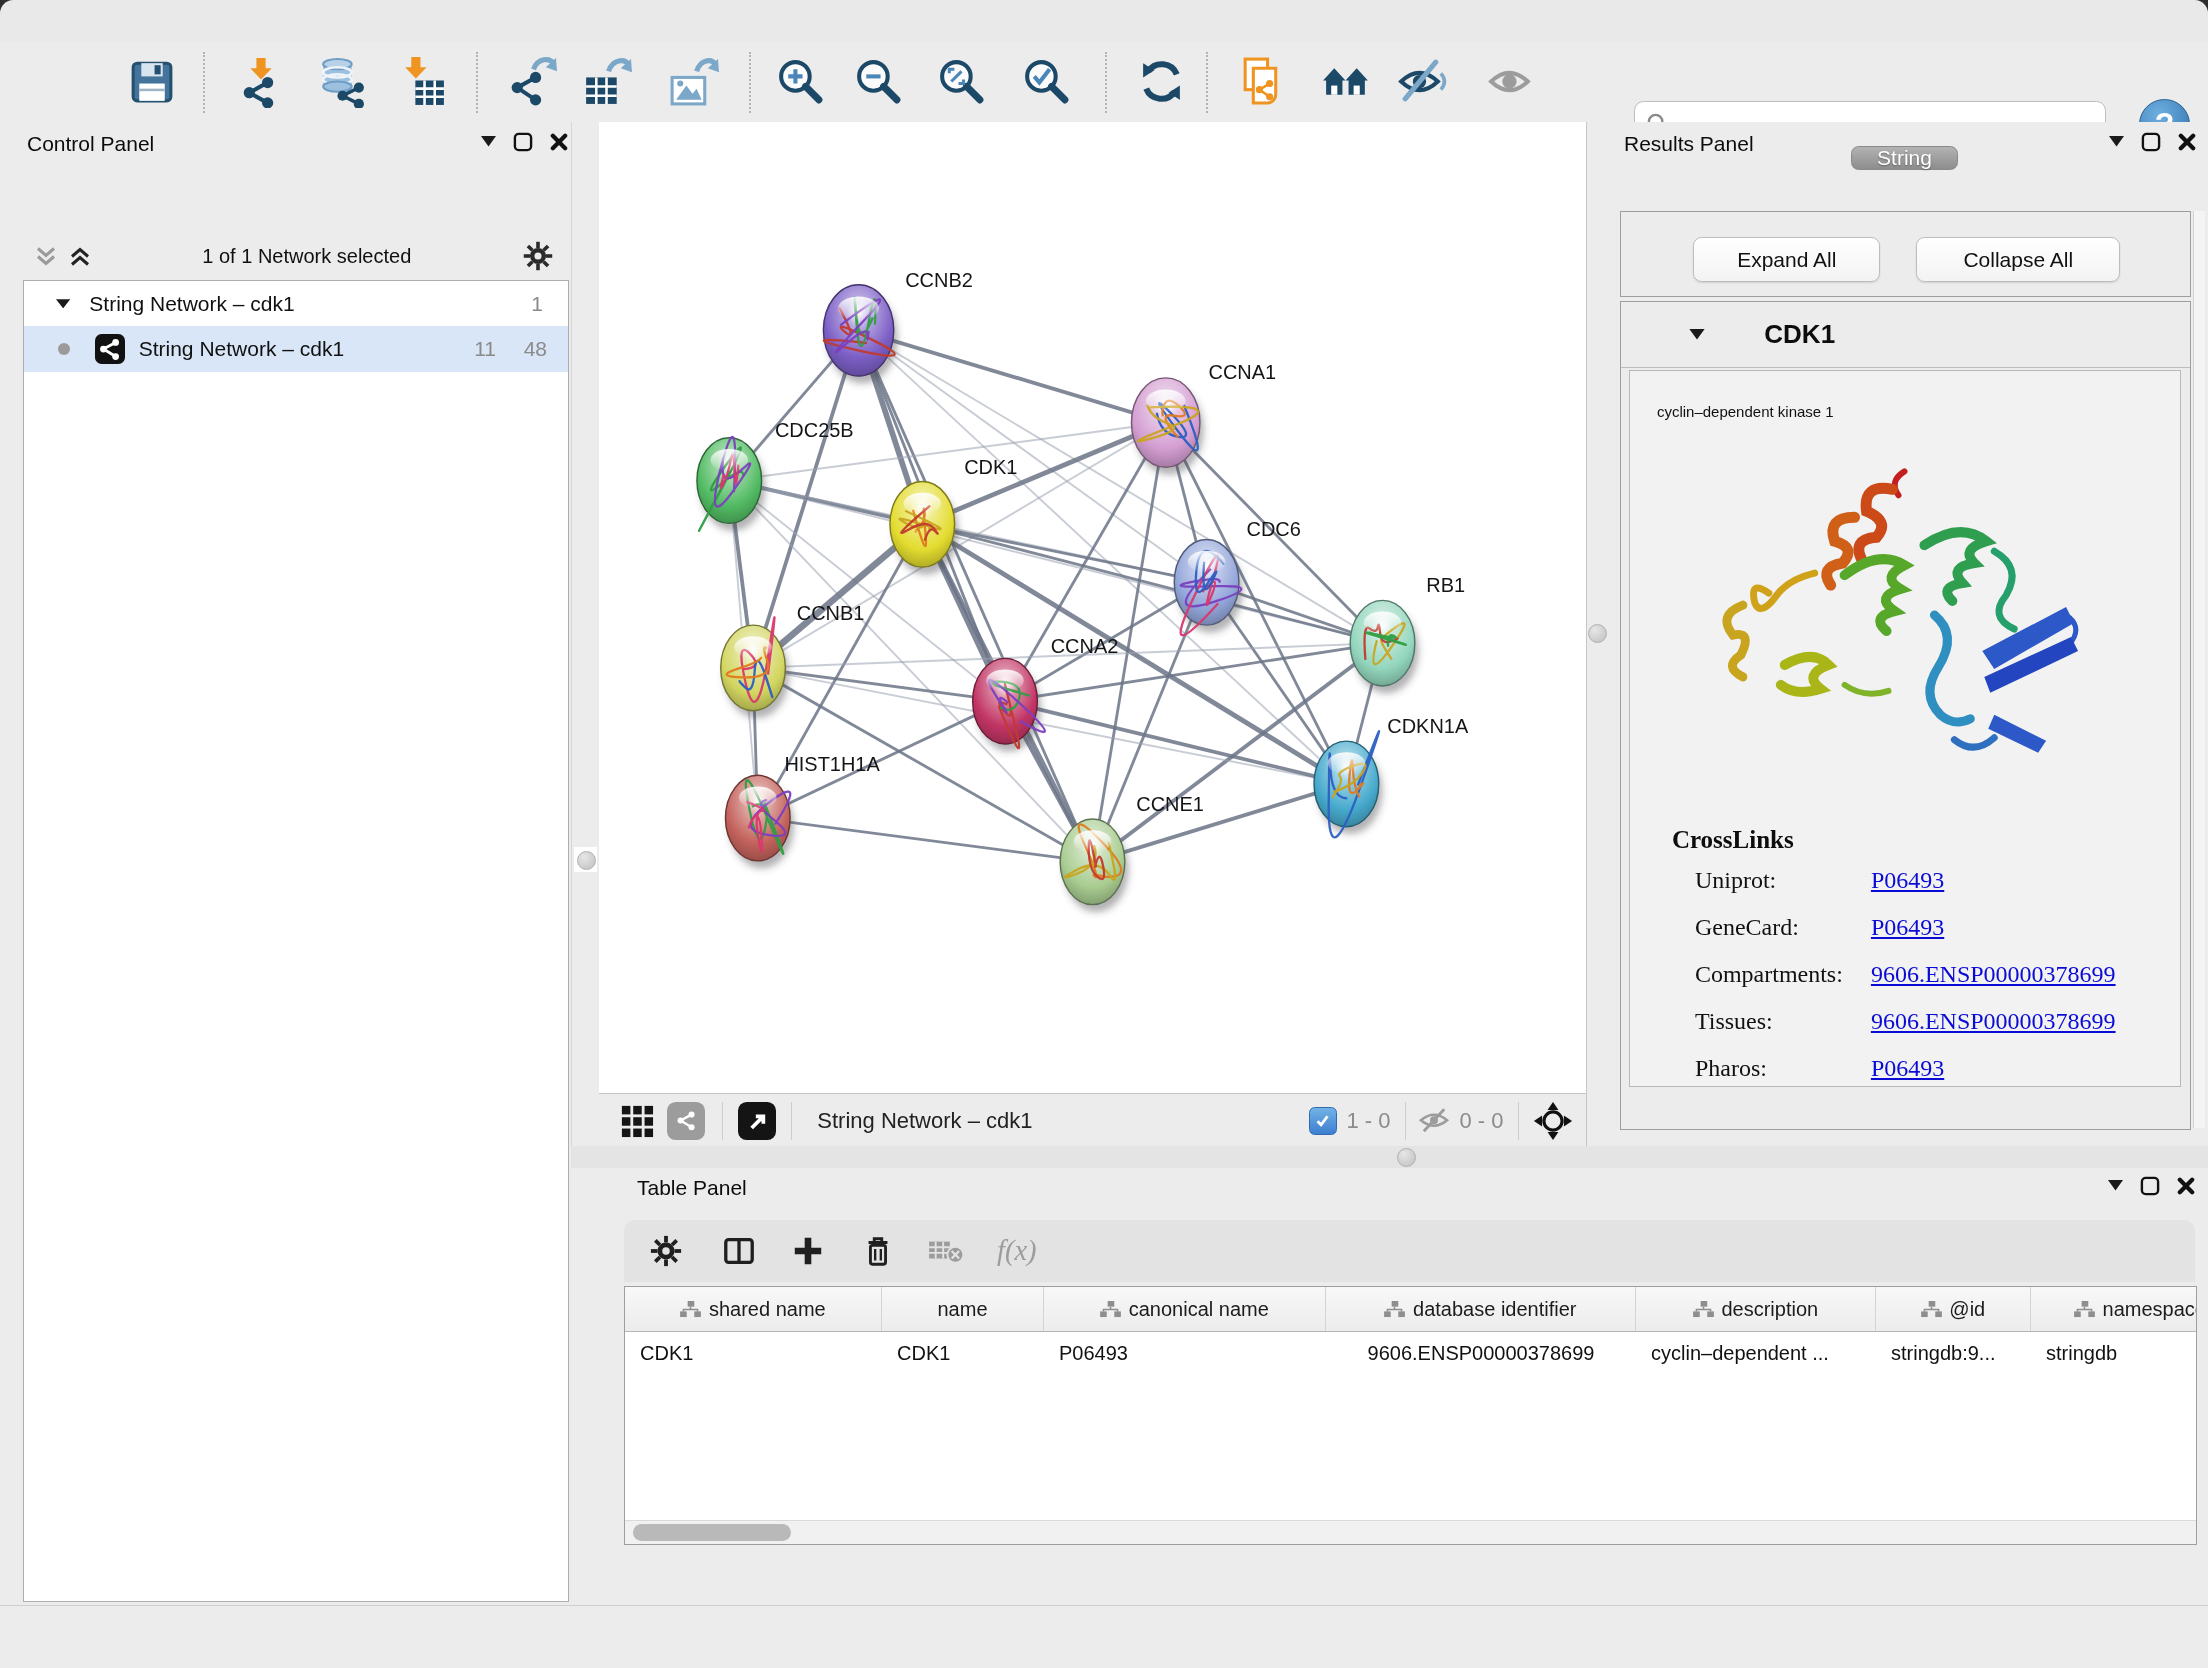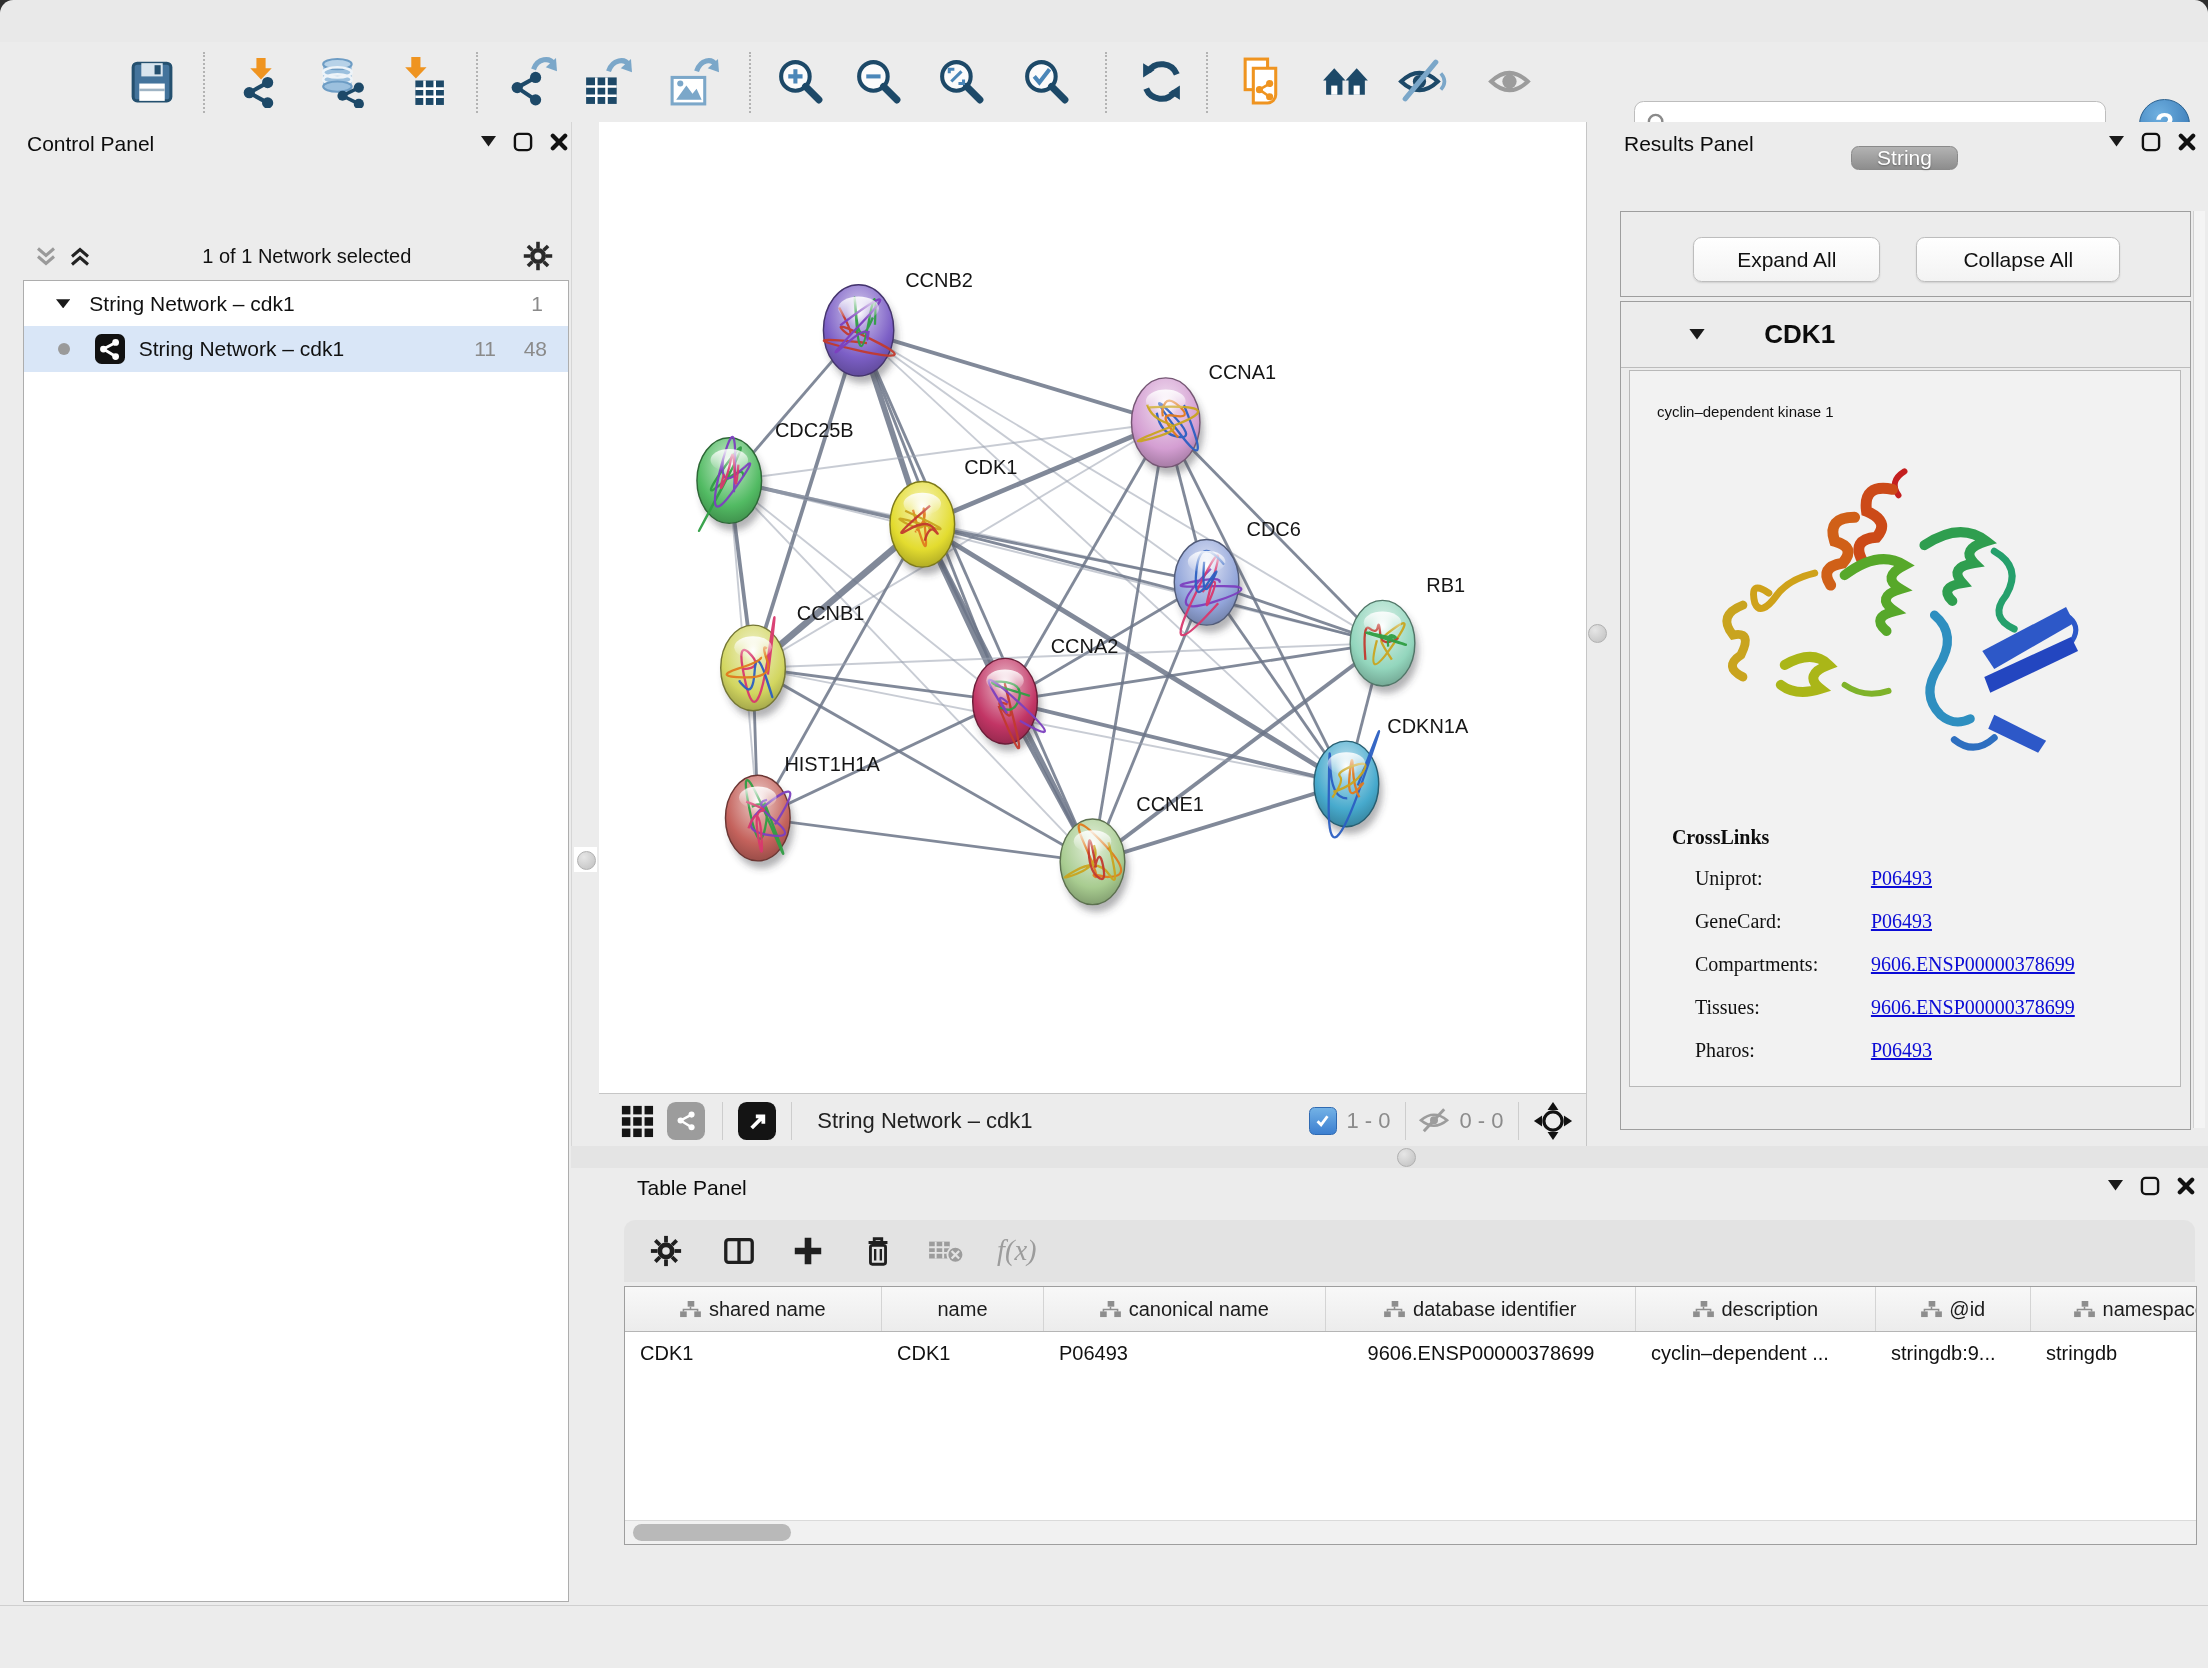--- a/index.html
+++ b/index.html
@@ -38,21 +38,21 @@
                 text-shadow:0 1px 1.9px rgba(0,0,0,.35);border-color:#8a8a8a;}
   
   .treelist{background:#fff;border:1.9px solid #adadad;}
   .trow{position:absolute;left:0;width:100%;display:flex;align-items:center;font-size:21px;color:#111;}
   .count{color:#8a8a8a;}
   
   .rbox{position:absolute;background:#ececec;border:1.9px solid #9e9e9e;}
   .wbtn{position:absolute;background:linear-gradient(#ffffff,#f3f3f3);border:1px solid #bdbdbd;border-radius:8.6px;
         font-size:21px;color:#111;display:flex;align-items:center;justify-content:center;box-shadow:0 1px 1.9px rgba(0,0,0,.12);}
   .serif{font-family:"Liberation Serif",serif;}
-  .cl-row{display:flex;font-size:20px;margin-bottom:20px;}
+  .cl-row{display:flex;font-size:24px;margin-bottom:20px;}
   .cl-label{width:176px;color:#111;}
   .cl-link{color:#0b0bd6;text-decoration:underline;}
   
   .vsep{width:0;height:38px;border-left:1.9px solid #cdcdcd;}
   
   .th{display:flex;align-items:center;justify-content:center;gap:7.6px;font-size:20px;color:#1c1c1c;
       border-right:1.9px solid #d4d4d4;box-sizing:border-box;height:100%;background:linear-gradient(#f8f8f8,#ececec);}
   .td{display:flex;align-items:center;font-size:20px;color:#111;padding-left:15px;box-sizing:border-box;height:100%;}
   .knob{position:absolute;width:17px;height:17px;border-radius:50%;
         background:radial-gradient(circle at 35% 30%,#e6e6e6,#bfbfbf);border:1px solid #b0b0b0;}
@@ -642,21 +642,21 @@
             <path d="M228 88 q36 -24 62 -4 q-26 8 -12 22 q-26 4 -12 20 q-24 4 -10 18" stroke="#2f9e4f" stroke-width="10"></path>
             <path d="M298 94 q28 16 12 44 q-18 22 8 34" stroke="#25a06c" stroke-width="7"></path>
             <path d="M238 158 q24 20 4 52 q-18 28 2 48 q14 12 30 4" stroke="#2e8fc0" stroke-width="9"></path>
             <path d="M258 283 q20 16 40 -2" stroke="#2e6fc0" stroke-width="7"></path>
             <path d="M370 158 q16 10 6 26" stroke="#2d58c8" stroke-width="5"></path>
           </g>
           <polygon points="286,194 370,150 378,166 298,212" fill="#2d58c8"></polygon>
           <polygon points="294,236 382,194 375,180 288,220" fill="#2346c0"></polygon>
           <polygon points="298,258 350,284 342,296 292,272" fill="#2d58c8"></polygon>
         </svg>
-        <div class="abs serif" style="left:42px;top:455px;font-size:20px;font-weight:bold;color:#0d0d0d;">CrossLinks</div>
+        <div class="abs serif" style="left:42px;top:455px;font-size:25px;font-weight:bold;color:#0d0d0d;">CrossLinks</div>
         <div class="abs serif" id="crosslinks" style="left:65px;top:496px;width:457px;">
               <div class="cl-row">
                 <span class="cl-label">Uniprot:</span>
                 <a class="cl-link" href="#">P06493</a>
               </div>
               <div class="cl-row">
                 <span class="cl-label">GeneCard:</span>
                 <a class="cl-link" href="#">P06493</a>
               </div>
               <div class="cl-row">

